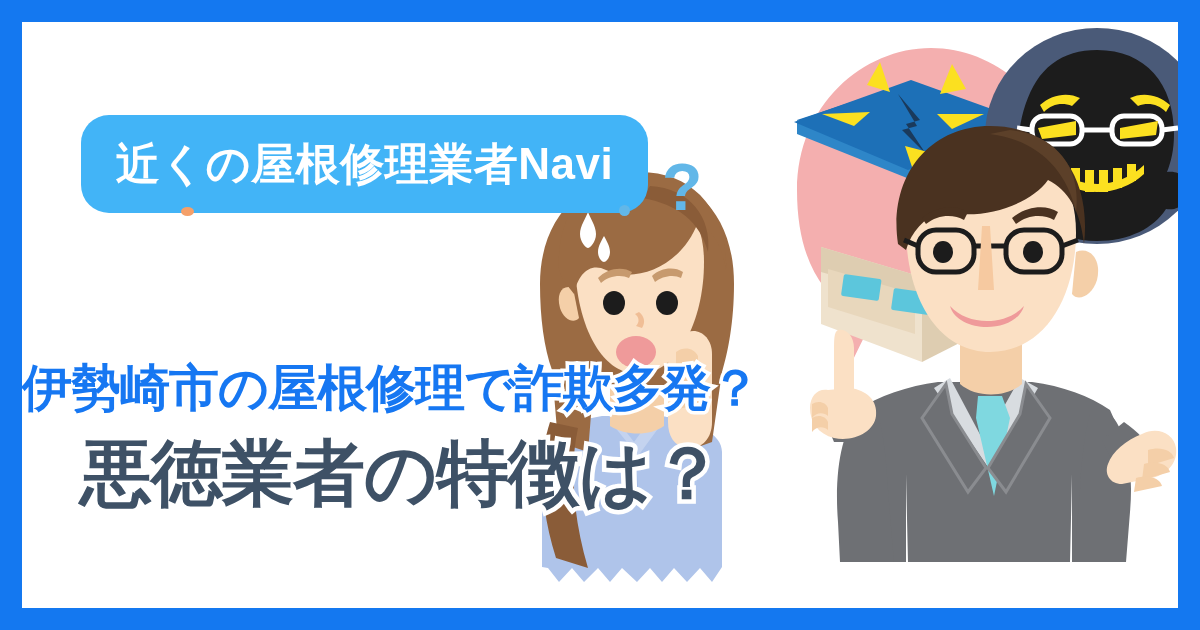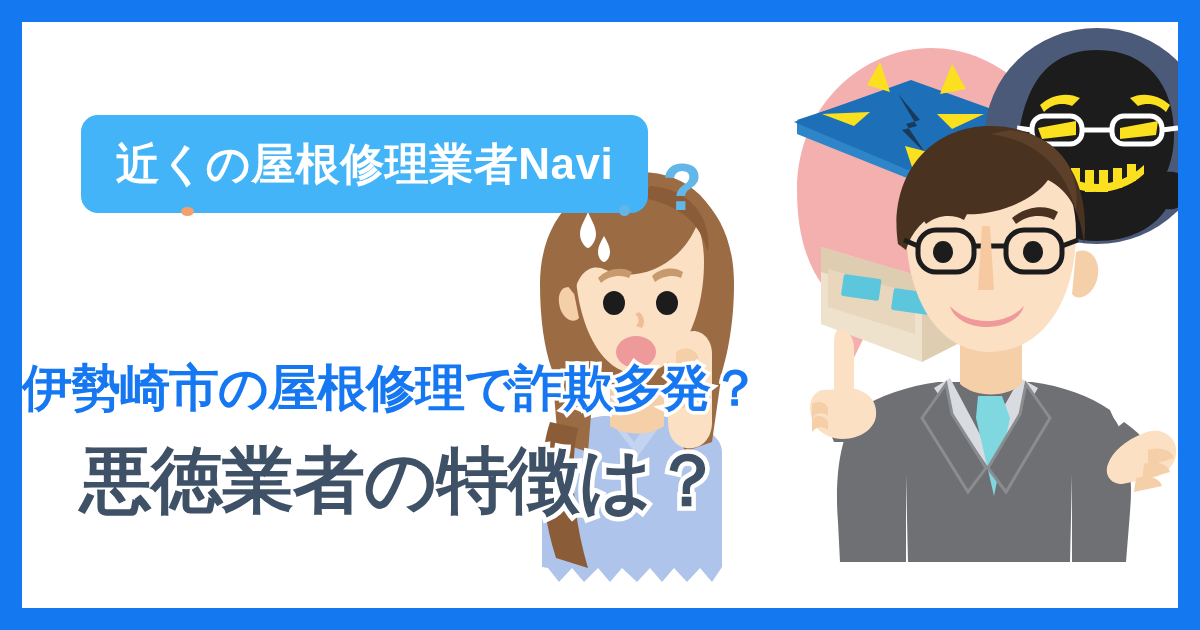--- a/index.html
+++ b/index.html
@@ -32,21 +32,21 @@
   }
 
   
   .badge {
     position: absolute;
     left: 59px;
     top: 93px;
     width: 567px;
     height: 98px;
     background: #42B4F7;
-    border-radius: 17px;
+    border-radius: 28px;
     display: flex;
     align-items: center;
     justify-content: center;
     box-sizing: border-box;
   }
   .badge-label {
     color: #ffffff;
     font-size: 44px;
     font-weight: bold;
     letter-spacing: 0.5px;
@@ -100,21 +100,21 @@
     white-space: nowrap;
     -webkit-text-stroke: 7px #ffffff;
     paint-order: stroke fill;
   }
   .headline-2 {
     font-size: 72px;
     font-weight: bold;
     color: #3E5166;
     line-height: 1.05;
     padding-left: 58px;
-    margin-top: 28px;
+    margin-top: 21px;
     letter-spacing: -1px;
     white-space: nowrap;
     -webkit-text-stroke: 9px #ffffff;
     paint-order: stroke fill;
   }
 
   svg { display: block; }
 
   .art {
     position: absolute;

